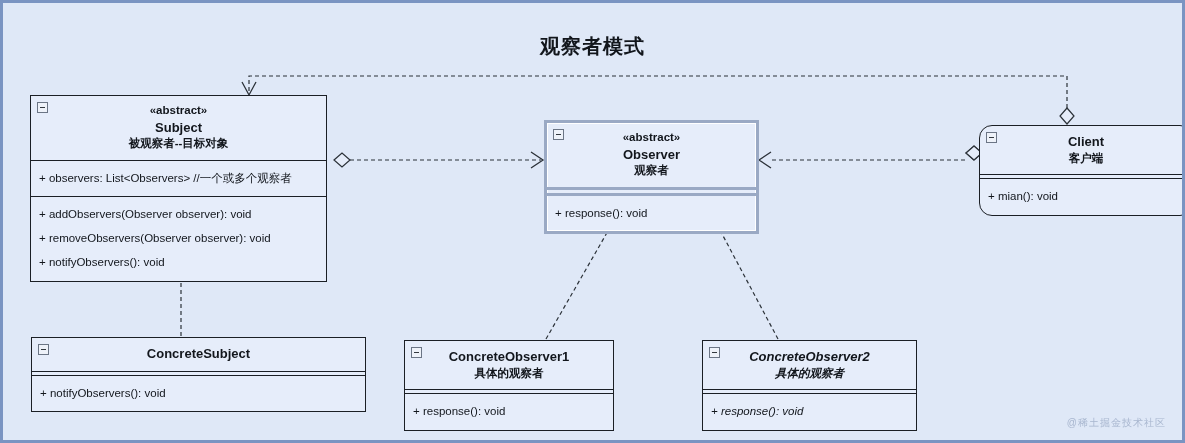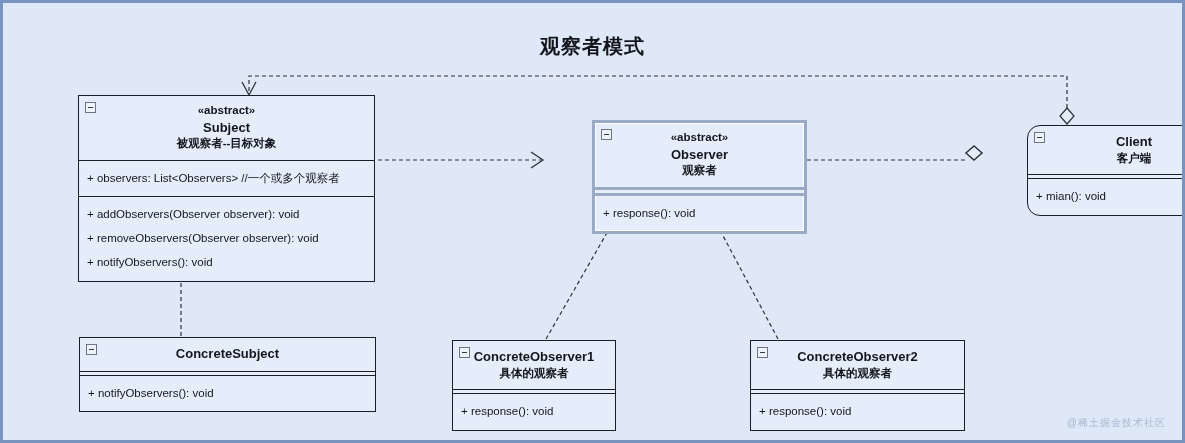--- a/index.html
+++ b/index.html
@@ -37,21 +37,20 @@
     margin-top: 16px;
   }
 
   
   .uml-class {
     position: absolute;
     background: #e6edfa;
     border: 1.4px solid #1b1f25;
     display: flex;
     flex-direction: column;
-    margin-left: 48px;
   }
   .uml-class.selected {
     border: 3px solid #9aa9c4;
     background: #e6edfa;
     box-shadow: 0 0 0 1px #ffffff inset;
   }
 
   .cls-header {
     position: relative;
     padding: 7px 8px 8px 8px;
@@ -209,48 +208,48 @@
       <span class="cls-cn">客户端</span>
     </div>
     <div class="cls-sep"></div>
     <div class="cls-compartment empty"></div>
     <div class="cls-sep"></div>
     <div class="cls-compartment">
       <div class="cls-member">+ mian(): void</div>
     </div>
   </div>
 
-  <div class="uml-class" id="cls-concrete-subject" style="left:28px; top:334px; width:297px;">
+  <div class="uml-class" id="cls-concrete-subject" style="left:28px; top:334px; width:335px;">
     <div class="cls-header">
       <span class="collapse-icon"></span>
       <span class="cls-name">ConcreteSubject</span>
     </div>
     <div class="cls-sep"></div>
     <div class="cls-compartment empty"></div>
     <div class="cls-sep"></div>
     <div class="cls-compartment">
       <div class="cls-member">+ notifyObservers(): void</div>
     </div>
   </div>
 
-  <div class="uml-class" id="cls-concrete-observer1" style="left:401px; top:337px; width:164px;">
+  <div class="uml-class" id="cls-concrete-observer1" style="left:401px; top:337px; width:210px;">
     <div class="cls-header">
       <span class="collapse-icon"></span>
       <span class="cls-name">ConcreteObserver1</span>
       <span class="cls-cn">具体的观察者</span>
     </div>
     <div class="cls-sep"></div>
     <div class="cls-compartment empty"></div>
     <div class="cls-sep"></div>
     <div class="cls-compartment">
       <div class="cls-member">+ response(): void</div>
     </div>
   </div>
 
-  <div class="uml-class" id="cls-concrete-observer2" style="left:699px; top:337px; width:215px;">
+  <div class="uml-class" id="cls-concrete-observer2" style="left:699px; top:337px; width:215px;font-style:italic;">
     <div class="cls-header">
       <span class="collapse-icon"></span>
       <span class="cls-name">ConcreteObserver2</span>
       <span class="cls-cn">具体的观察者</span>
     </div>
     <div class="cls-sep"></div>
     <div class="cls-compartment empty"></div>
     <div class="cls-sep"></div>
     <div class="cls-compartment">
       <div class="cls-member">+ response(): void</div>

